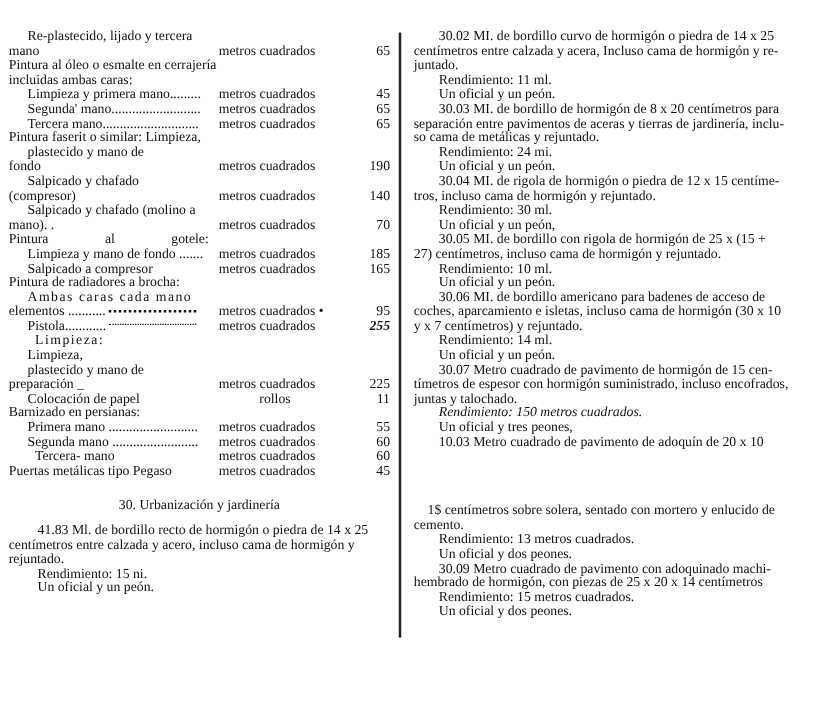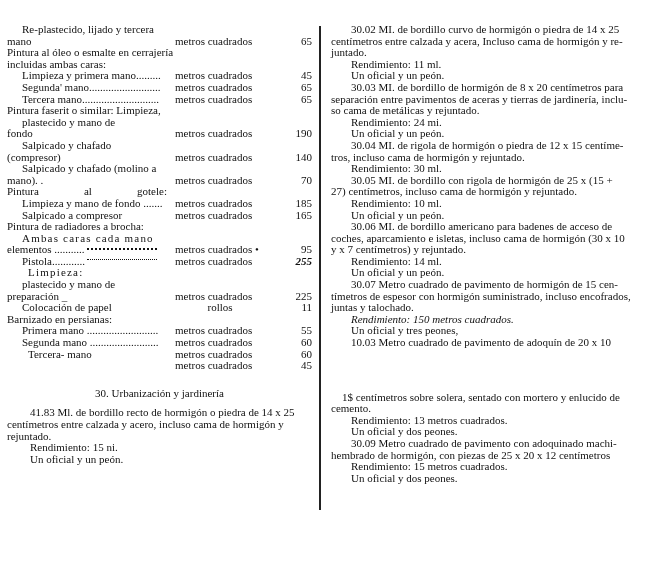--- a/index.html
+++ b/index.html
@@ -115,20 +115,23 @@
       <div class="row">
         <span class="desc ind">Pistola............</span>
         <span class="leader thin"></span>
         <span class="unit">metros cuadrados</span>
         <span class="val bold">255</span>
       </div>
       <div class="row">
         <span class="desc ind2 spaced">Limpieza:</span>
       </div>
       <div class="row">
+        <span class="desc ind">Limpieza,</span>
+      </div>
+      <div class="row">
         <span class="desc ind">plastecido y mano de</span>
       </div>
       <div class="row">
         <span class="desc">preparación _</span>
         <span class="unit">metros cuadrados</span>
         <span class="val">225</span>
       </div>
       <div class="row">
         <span class="desc ind">Colocación de papel</span>
         <span class="unit center">rollos</span>
@@ -146,20 +149,21 @@
         <span class="desc ind">Segunda mano .........................</span>
         <span class="unit">metros cuadrados</span>
         <span class="val">60</span>
       </div>
       <div class="row">
         <span class="desc ind2">Tercera- mano</span>
         <span class="unit">metros cuadrados</span>
         <span class="val">60</span>
       </div>
       <div class="row">
+        <span class="desc">Puertas metálicas tipo Pegaso</span>
         <span class="unit">metros cuadrados</span>
         <span class="val">45</span>
       </div>
     </div>
   <div class="section-title">30. Urbanización  y jardinería</div>
   <div id="left-para">
       <div style="white-space: nowrap; height: 11.6px; padding-left: 23px;">41.83 Ml. de bordillo recto de hormigón o piedra de 14 x 25</div>
       <div style="white-space: nowrap; height: 11.6px;">centímetros entre calzada y acero, incluso cama de hormigón y</div>
       <div style="white-space: nowrap; height: 11.6px;">rejuntado.</div>
       <div style="white-space: nowrap; height: 11.6px; padding-left: 23px;">Rendimiento: 15 ni.</div>
@@ -177,37 +181,38 @@
       <div style="white-space: nowrap; height: 11.6px; padding-left: 20px;">Rendimiento: 11 ml.</div>
       <div style="white-space: nowrap; height: 11.6px; padding-left: 20px;">Un oficial y un peón.</div>
       <div style="white-space: nowrap; height: 11.6px; padding-left: 20px;">30.03 MI. de bordillo de hormigón de 8 x 20 centímetros para</div>
       <div style="white-space: nowrap; height: 11.6px;">separación entre pavimentos de aceras y tierras de jardinería, inclu-</div>
       <div style="white-space: nowrap; height: 11.6px;">so cama de metálicas y rejuntado.</div>
       <div style="white-space: nowrap; height: 11.6px; padding-left: 20px;">Rendimiento: 24 mi.</div>
       <div style="white-space: nowrap; height: 11.6px; padding-left: 20px;">Un oficial y un peón.</div>
       <div style="white-space: nowrap; height: 11.6px; padding-left: 20px;">30.04 MI. de rigola de hormigón o piedra de 12 x 15 centíme-</div>
       <div style="white-space: nowrap; height: 11.6px;">tros, incluso cama de hormigón y rejuntado.</div>
       <div style="white-space: nowrap; height: 11.6px; padding-left: 20px;">Rendimiento: 30 ml.</div>
+      <div style="white-space: nowrap; height: 11.6px; padding-left: 20px;">Un oficial y un peón,</div>
       <div style="white-space: nowrap; height: 11.6px; padding-left: 20px;">30.05 MI. de bordillo con rigola de hormigón de 25 x (15 +</div>
       <div style="white-space: nowrap; height: 11.6px;">27) centímetros, incluso cama de hormigón y rejuntado.</div>
       <div style="white-space: nowrap; height: 11.6px; padding-left: 20px;">Rendimiento: 10 ml.</div>
       <div style="white-space: nowrap; height: 11.6px; padding-left: 20px;">Un oficial y un peón.</div>
       <div style="white-space: nowrap; height: 11.6px; padding-left: 20px;">30.06 MI. de bordillo americano para badenes de acceso de</div>
       <div style="white-space: nowrap; height: 11.6px;">coches, aparcamiento e isletas, incluso cama de hormigón (30 x 10</div>
       <div style="white-space: nowrap; height: 11.6px;">y x 7 centímetros) y rejuntado.</div>
       <div style="white-space: nowrap; height: 11.6px; padding-left: 20px;">Rendimiento: 14 ml.</div>
       <div style="white-space: nowrap; height: 11.6px; padding-left: 20px;">Un oficial y un peón.</div>
       <div style="white-space: nowrap; height: 11.6px; padding-left: 20px;">30.07 Metro cuadrado de pavimento de hormigón de 15 cen-</div>
       <div style="white-space: nowrap; height: 11.6px;">tímetros de espesor con hormigón suministrado, incluso encofrados,</div>
       <div style="white-space: nowrap; height: 11.6px;">juntas y talochado.</div>
       <div style="white-space: nowrap; height: 11.6px; padding-left: 20px; font-style: italic;">Rendimiento: 150 metros cuadrados.</div>
       <div style="white-space: nowrap; height: 11.6px; padding-left: 20px;">Un oficial y tres peones,</div>
       <div style="white-space: nowrap; height: 11.6px; padding-left: 20px;">10.03 Metro cuadrado de pavimento de adoquín de 20 x 10</div>
       <div style="white-space: nowrap; height: 11.6px; padding-left: 11px; margin-top: 43px;">1$ centímetros sobre solera, sentado con mortero y enlucido de</div>
       <div style="white-space: nowrap; height: 11.6px;">cemento.</div>
       <div style="white-space: nowrap; height: 11.6px; padding-left: 20px;">Rendimiento: 13 metros cuadrados.</div>
       <div style="white-space: nowrap; height: 11.6px; padding-left: 20px;">Un oficial y dos peones.</div>
       <div style="white-space: nowrap; height: 11.6px; padding-left: 20px;">30.09 Metro cuadrado de pavimento con adoquinado  machi-</div>
-      <div style="white-space: nowrap; height: 11.6px;">hembrado de hormigón, con piezas de 25 x 20 x 12 centímetros</div>
+      <div style="white-space: nowrap; height: 11.6px;">hembrado de hormigón, con piezas de 25 x 20 x 14 centímetros</div>
       <div style="white-space: nowrap; height: 11.6px; padding-left: 20px;">Rendimiento: 15 metros cuadrados.</div>
       <div style="white-space: nowrap; height: 11.6px; padding-left: 20px;">Un oficial y dos peones.</div>
     </div>
 </div>
 
 </body></html>

